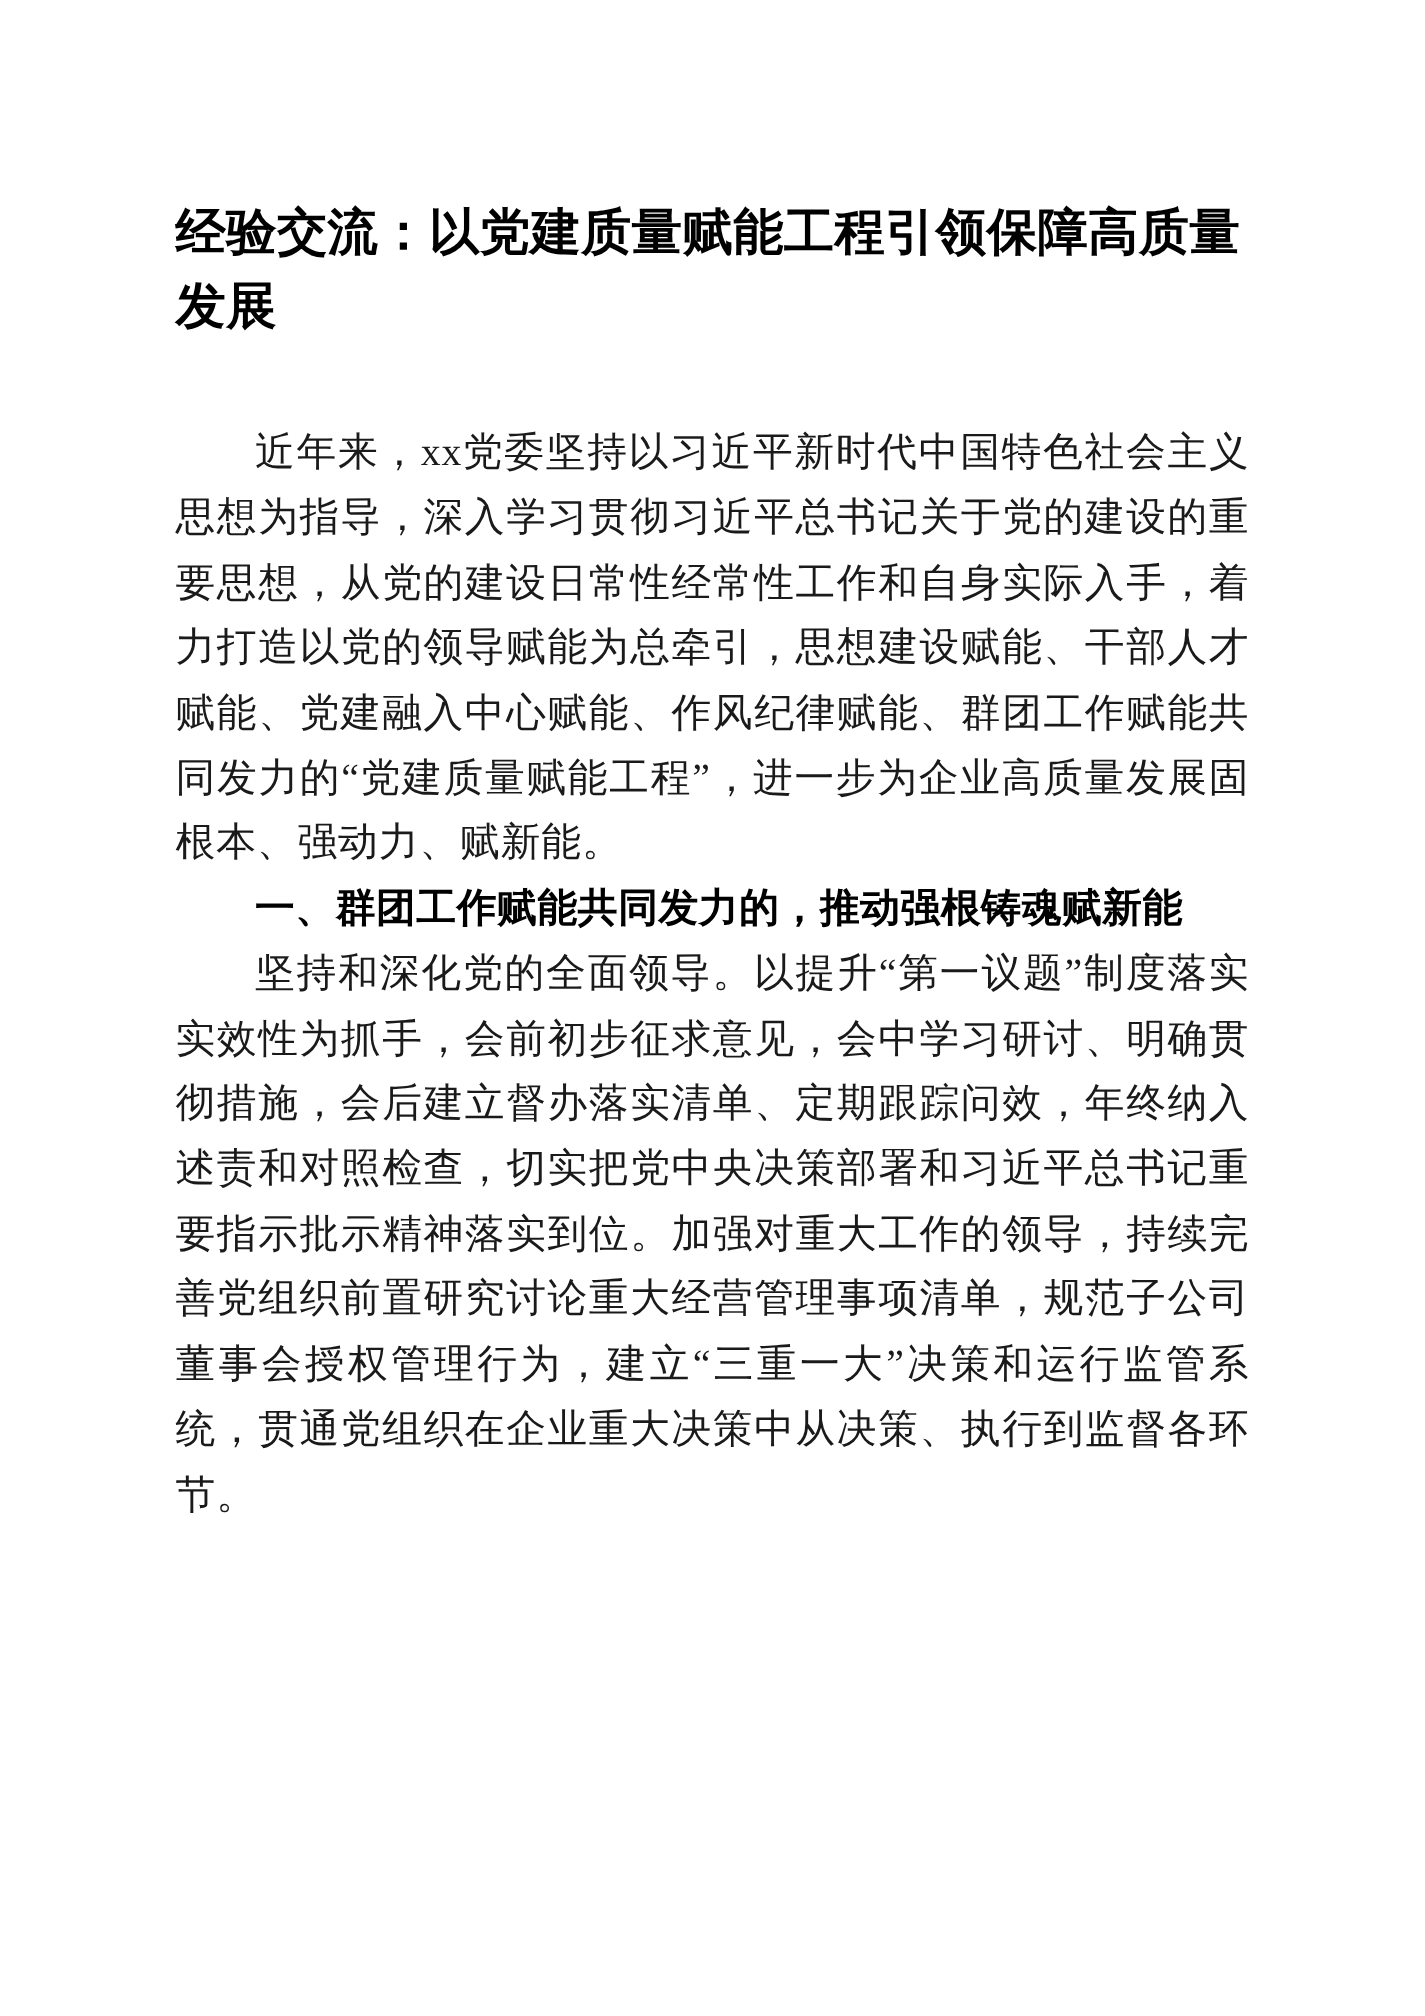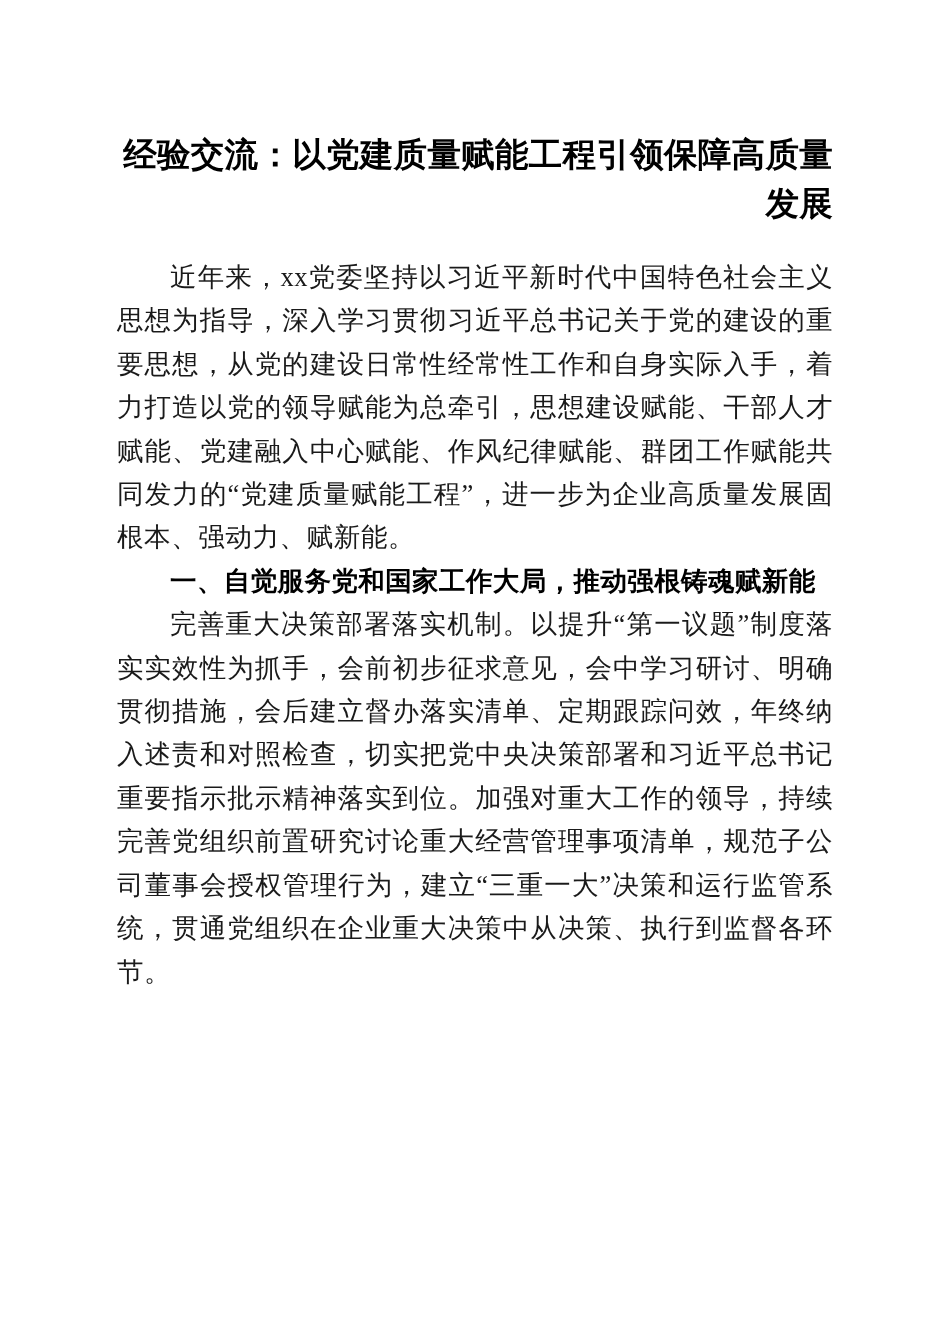--- a/index.html
+++ b/index.html
@@ -32,41 +32,41 @@
   }
 
   
   .doc-title {
     margin: 0;
     padding-top: 130px;
     font-family: "DejaVu Serif", "Liberation Serif", serif;
     font-weight: bold;
     font-size: 33.5px;
     line-height: 49px;
-    text-align: right;
+    text-align: left;
     letter-spacing: 0.3px;
     color: #000000;
   }
 
   
   .body-para {
     margin: 0;
     font-family: "Liberation Serif", "DejaVu Serif", serif;
     font-size: 26.5px;
     line-height: 43.4px;
     text-align: justify;
     text-justify: inter-ideograph;
     text-indent: 53px;
     letter-spacing: 0.6px;
     color: #1a1a1a;
     word-break: break-all;
   }
 
   .body-para.first {
-    margin-top: 28px;
+    margin-top: 52px;
   }
 
   
   .section-heading {
     margin: 0;
     font-family: "Liberation Sans", "DejaVu Sans", sans-serif;
     font-weight: bold;
     font-size: 26.5px;
     line-height: 43.4px;
     text-indent: 53px;
@@ -83,19 +83,19 @@
 </head>
 <body>
 
 <div class="page">
   <div class="content">
 
     <h1 class="doc-title">经验交流：以党建质量赋能工程引领保障高质量发展</h1>
 
     <p class="body-para first">近年来，<span class="latin">xx</span>党委坚持以习近平新时代中国特色社会主义思想为指导，深入学习贯彻习近平总书记关于党的建设的重要思想，从党的建设日常性经常性工作和自身实际入手，着力打造以党的领导赋能为总牵引，思想建设赋能、干部人才赋能、党建融入中心赋能、作风纪律赋能、群团工作赋能共同发力的“党建质量赋能工程”，进一步为企业高质量发展固根本、强动力、赋新能。</p>
 
-    <h2 class="section-heading">一、自觉服务党和国家工作大局，推动强根铸魂赋新能</h2>
+    <h2 class="section-heading">一、群团工作赋能共同发力的，推动强根铸魂赋新能</h2>
 
 
-    <p class="body-para">完善重大决策部署落实机制。以提升“第一议题”制度落实实效性为抓手，会前初步征求意见，会中学习研讨、明确贯彻措施，会后建立督办落实清单、定期跟踪问效，年终纳入述责和对照检查，切实把党中央决策部署和习近平总书记重要指示批示精神落实到位。加强对重大工作的领导，持续完善党组织前置研究讨论重大经营管理事项清单，规范子公司董事会授权管理行为，建立“三重一大”决策和运行监管系统，贯通党组织在企业重大决策中从决策、执行到监督各环节。</p>
+    <p class="body-para">坚持和深化党的全面领导。以提升“第一议题”制度落实实效性为抓手，会前初步征求意见，会中学习研讨、明确贯彻措施，会后建立督办落实清单、定期跟踪问效，年终纳入述责和对照检查，切实把党中央决策部署和习近平总书记重要指示批示精神落实到位。加强对重大工作的领导，持续完善党组织前置研究讨论重大经营管理事项清单，规范子公司董事会授权管理行为，建立“三重一大”决策和运行监管系统，贯通党组织在企业重大决策中从决策、执行到监督各环节。</p>
 
   </div>
 </div>
 
 </body></html>

